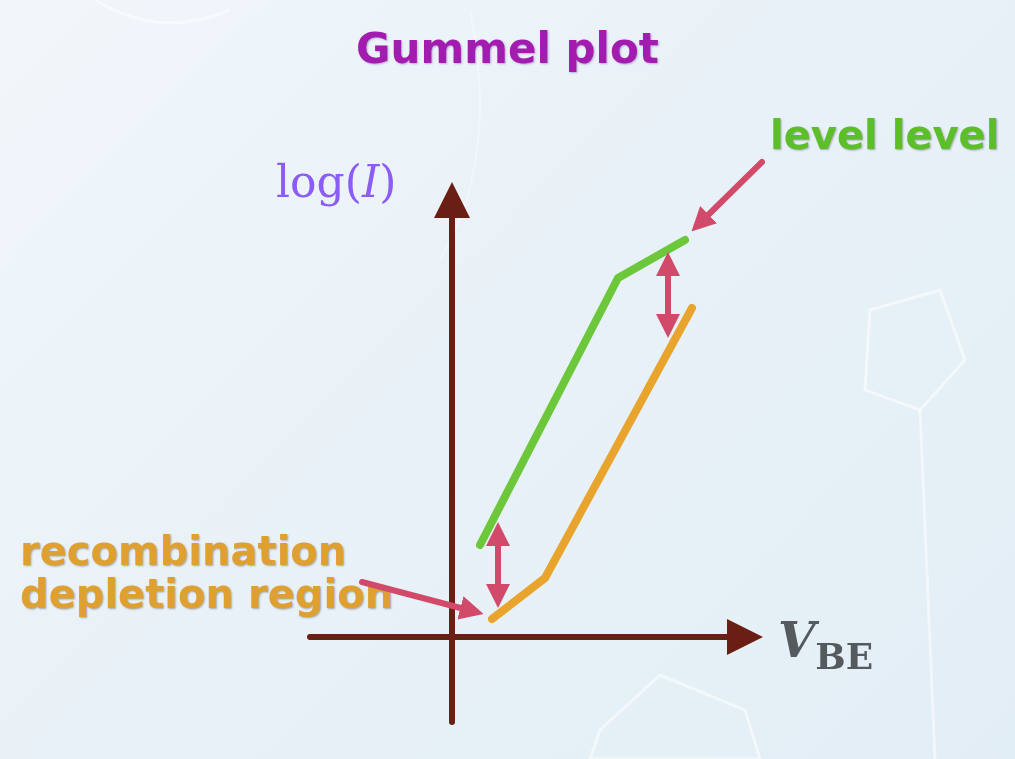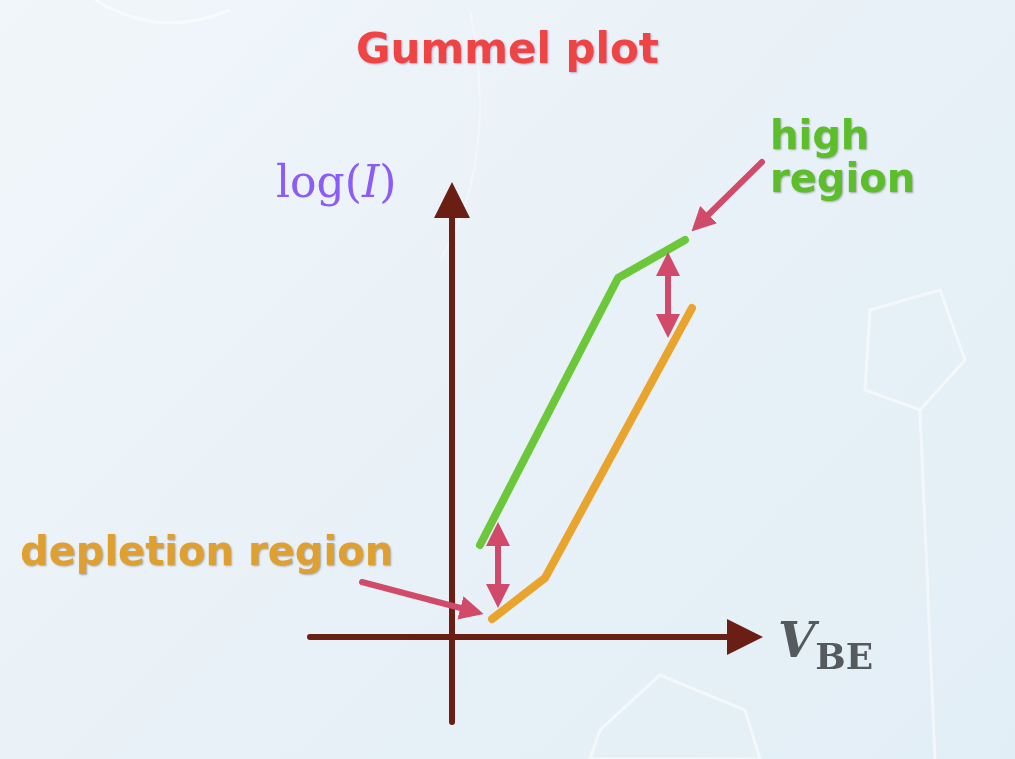--- a/index.html
+++ b/index.html
@@ -5,21 +5,21 @@
   html, body { margin: 0; padding: 0; }
   body {
     width: 1015px; height: 759px; overflow: hidden; position: relative;
     background: linear-gradient(135deg, #f1f6fa 0%, #eaf2f8 40%, #e2eef6 100%);
     font-family: "Liberation Sans", sans-serif;
   }
   .bg { position: absolute; inset: 0; }
   .title {
     position: absolute; left: 0; top: 24px; width: 1015px; text-align: center;
     font-family: "DejaVu Sans", sans-serif; font-weight: bold; font-size: 42px;
-    color: #ef4444; text-shadow: 1px 1px 2px rgba(80,40,140,0.35);
+    color: #a21caf; text-shadow: 1px 1px 2px rgba(80,40,140,0.35);
   }
   .ylabel {
     position: absolute; left: 276px; top: 156px;
     font-family: "DejaVu Serif", serif; font-size: 44px; color: #8b5cf6;
   }
   .ylabel i { font-style: italic; }
   .xlabel {
     position: absolute; left: 778px; top: 612px;
     font-family: "DejaVu Serif", serif; font-size: 48px; color: #555a5e; font-weight: bold;
   }
@@ -49,24 +49,25 @@
 
 <div class="ylabel">
   <span>log</span>(<i>I</i>)
 </div>
 
 <div class="xlabel">
   <i>V</i><sub>BE</sub>
 </div>
 
 <div class="note note-high">
-  <span>high region</span>
+  <span>level level</span>
 </div>
 
 <div class="note note-recomb">
+  <span>recombination</span>
   <span>depletion region</span>
 </div>
 
 <svg class="plot" width="1015" height="759">
   <defs>
     <marker id="axhead" markerWidth="6" markerHeight="6" refX="3" refY="3" orient="auto" markerUnits="strokeWidth">
       <path d="M0,0 L6,3 L0,6 Z" fill="#6b1f14"></path>
     </marker>
     <marker id="pkhead" markerWidth="4" markerHeight="4" refX="2" refY="2" orient="auto" markerUnits="strokeWidth">
       <path d="M0,0 L4,2 L0,4 Z" fill="#d24a6a"></path>

